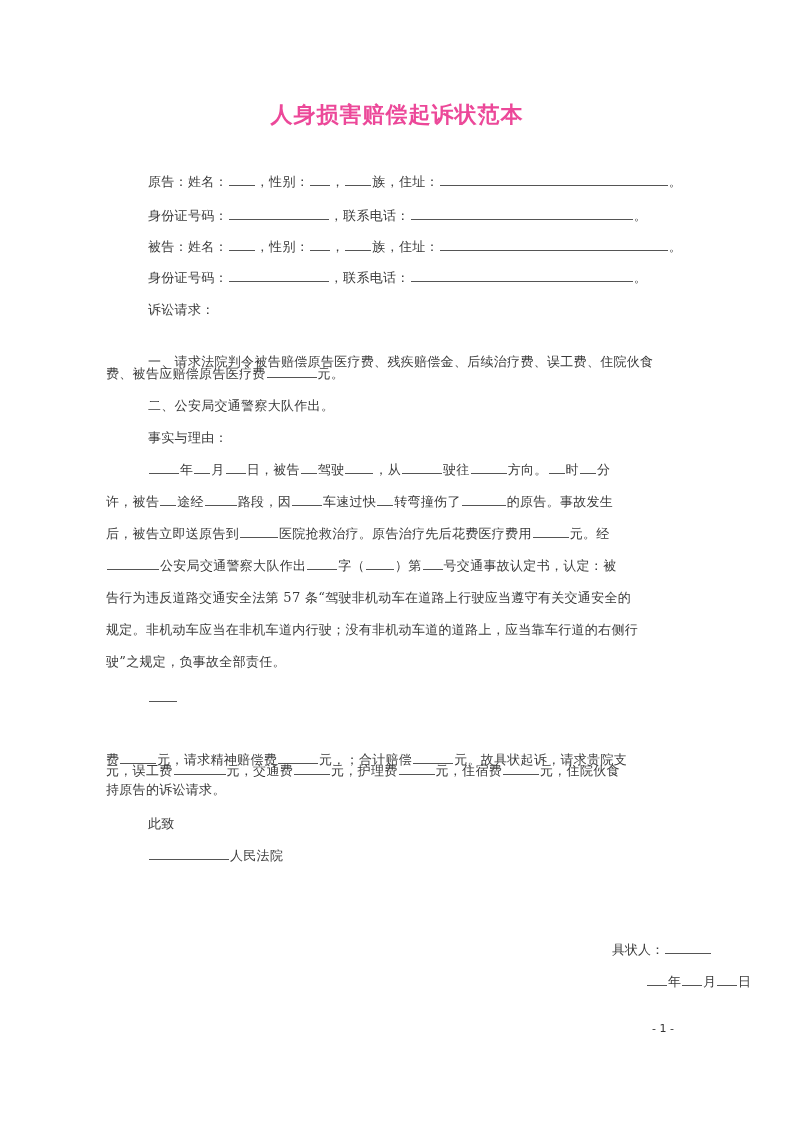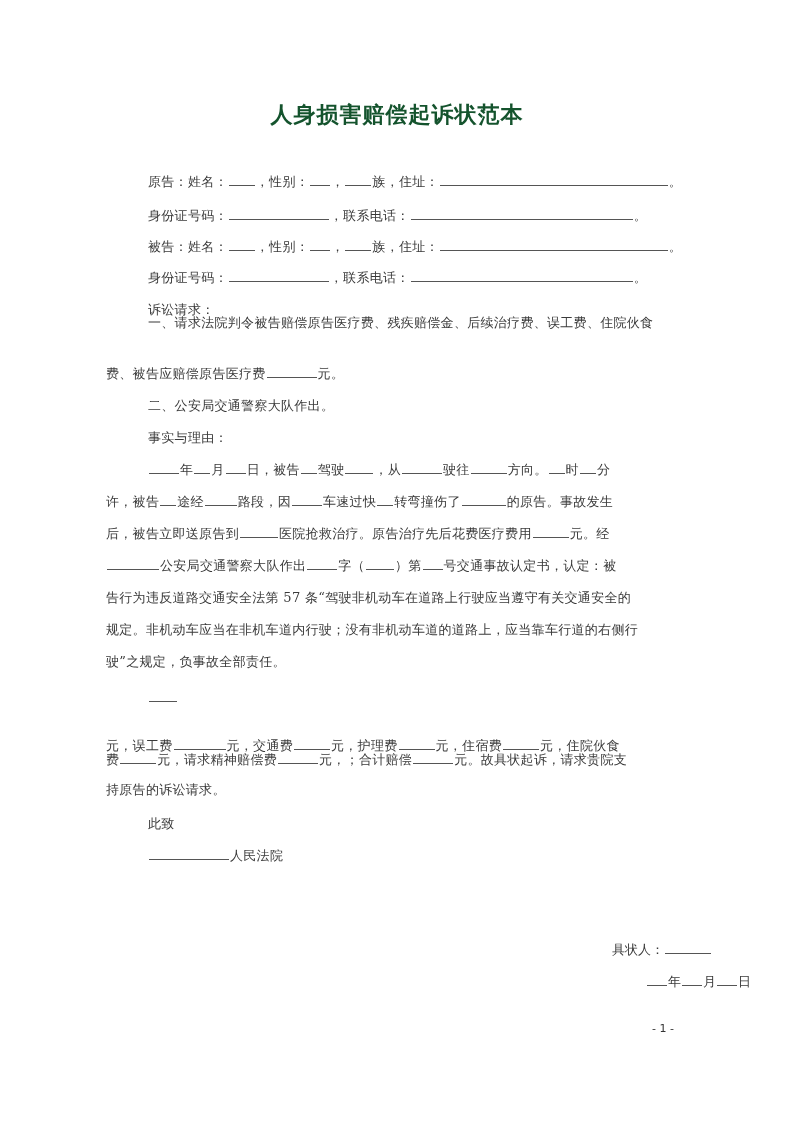--- a/index.html
+++ b/index.html
@@ -1,19 +1,19 @@
 <!DOCTYPE html>
 <html><head>
 <meta charset="utf-8">
 <style>
   html, body { margin: 0; padding: 0; background: #ffffff; }
   body { width: 794px; height: 1123px; position: relative; overflow: hidden;
          font-family: "DejaVu Serif", "Liberation Serif", serif; color: #3a3a3a; }
   .title { position: absolute; top: 100px; left: 0; width: 794px; text-align: center;
-           font-size: 22px; font-weight: bold; color: #14532d; letter-spacing: 1px; }
+           font-size: 22px; font-weight: bold; color: #ec4899; letter-spacing: 1px; }
   .line { position: absolute; left: 106px; width: 580px; font-size: 13px; line-height: 20px;
           white-space: nowrap; letter-spacing: 0.3px; }
   .ind { left: 148px; }
   .blank { display: inline-block; border-bottom: 1px solid #555; height: 13px; vertical-align: baseline; margin: 0 1px; }
   .pagenum { position: absolute; top: 1022px; left: 652px; font-size: 11px; font-family: "DejaVu Sans", sans-serif; color:#333; }
   .right { position: absolute; font-size: 13px; white-space: nowrap; margin-left: 44px; }
 </style>
 </head>
 <body>
 
@@ -26,21 +26,21 @@
   <span>身份证号码：</span><span class="blank" style="width:100px"></span><span>，联系电话：</span><span class="blank" style="width:222px"></span><span>。</span>
 </div>
 <div class="line ind" style="top:237px">
   <span>被告：姓名：</span><span class="blank" style="width:26px"></span><span>，性别：</span><span class="blank" style="width:20px"></span><span>，</span><span class="blank" style="width:26px"></span><span>族，住址：</span><span class="blank" style="width:228px"></span><span>。</span>
 </div>
 <div class="line ind" style="top:268px">
   <span>身份证号码：</span><span class="blank" style="width:100px"></span><span>，联系电话：</span><span class="blank" style="width:222px"></span><span>。</span>
 </div>
 
 <div class="line ind" style="top:300px">诉讼请求：</div>
-<div class="line ind" style="top:313px">一、请求法院判令被告赔偿原告医疗费、残疾赔偿金、后续治疗费、误工费、住院伙食</div>
+<div class="line ind" style="top:352px">一、请求法院判令被告赔偿原告医疗费、残疾赔偿金、后续治疗费、误工费、住院伙食</div>
 <div class="line" style="top:364px">
   <span>费、被告应赔偿原告医疗费</span><span class="blank" style="width:50px"></span><span>元。</span>
 </div>
 <div class="line ind" style="top:396px">二、公安局交通警察大队作出。</div>
 <div class="line ind" style="top:428px">事实与理由：</div>
 
 <div class="line ind" style="top:460px">
   <span class="blank" style="width:30px"></span><span>年</span><span class="blank" style="width:16px"></span><span>月</span><span class="blank" style="width:20px"></span><span>日，被告</span><span class="blank" style="width:16px"></span><span>驾驶</span><span class="blank" style="width:28px"></span><span>，从</span><span class="blank" style="width:40px"></span><span>驶往</span><span class="blank" style="width:36px"></span><span>方向。</span><span class="blank" style="width:16px"></span><span>时</span><span class="blank" style="width:16px"></span><span>分</span>
 </div>
 <div class="line" style="top:492px">
@@ -52,21 +52,21 @@
 <div class="line" style="top:556px">
   <span class="blank" style="width:52px"></span><span>公安局交通警察大队作出</span><span class="blank" style="width:30px"></span><span>字（</span><span class="blank" style="width:28px"></span><span>）第</span><span class="blank" style="width:20px"></span><span>号交通事故认定书，认定：被</span>
 </div>
 <div class="line" style="top:588px">告行为违反道路交通安全法第 57 条“驾驶非机动车在道路上行驶应当遵守有关交通安全的</div>
 <div class="line" style="top:620px">规定。非机动车应当在非机车道内行驶；没有非机动车道的道路上，应当靠车行道的右侧行</div>
 <div class="line" style="top:652px">驶”之规定，负事故全部责任。</div>
 
 <div class="line ind" style="top:688px">
   <span class="blank" style="width:28px"></span>
 </div>
-<div class="line" style="top:736px">
+<div class="line" style="top:761px">
   <span>元，误工费</span><span class="blank" style="width:52px"></span><span>元，交通费</span><span class="blank" style="width:36px"></span><span>元，护理费</span><span class="blank" style="width:36px"></span><span>元，住宿费</span><span class="blank" style="width:36px"></span><span>元，住院伙食</span>
 </div>
 <div class="line" style="top:750px">
   <span>费</span><span class="blank" style="width:36px"></span><span>元，请求精神赔偿费</span><span class="blank" style="width:40px"></span><span>元，；合计赔偿</span><span class="blank" style="width:40px"></span><span>元。故具状起诉，请求贵院支</span>
 </div>
 <div class="line" style="top:780px">持原告的诉讼请求。</div>
 
 <div class="line ind" style="top:814px">此致</div>
 <div class="line ind" style="top:846px">
   <span class="blank" style="width:80px"></span><span>人民法院</span>

